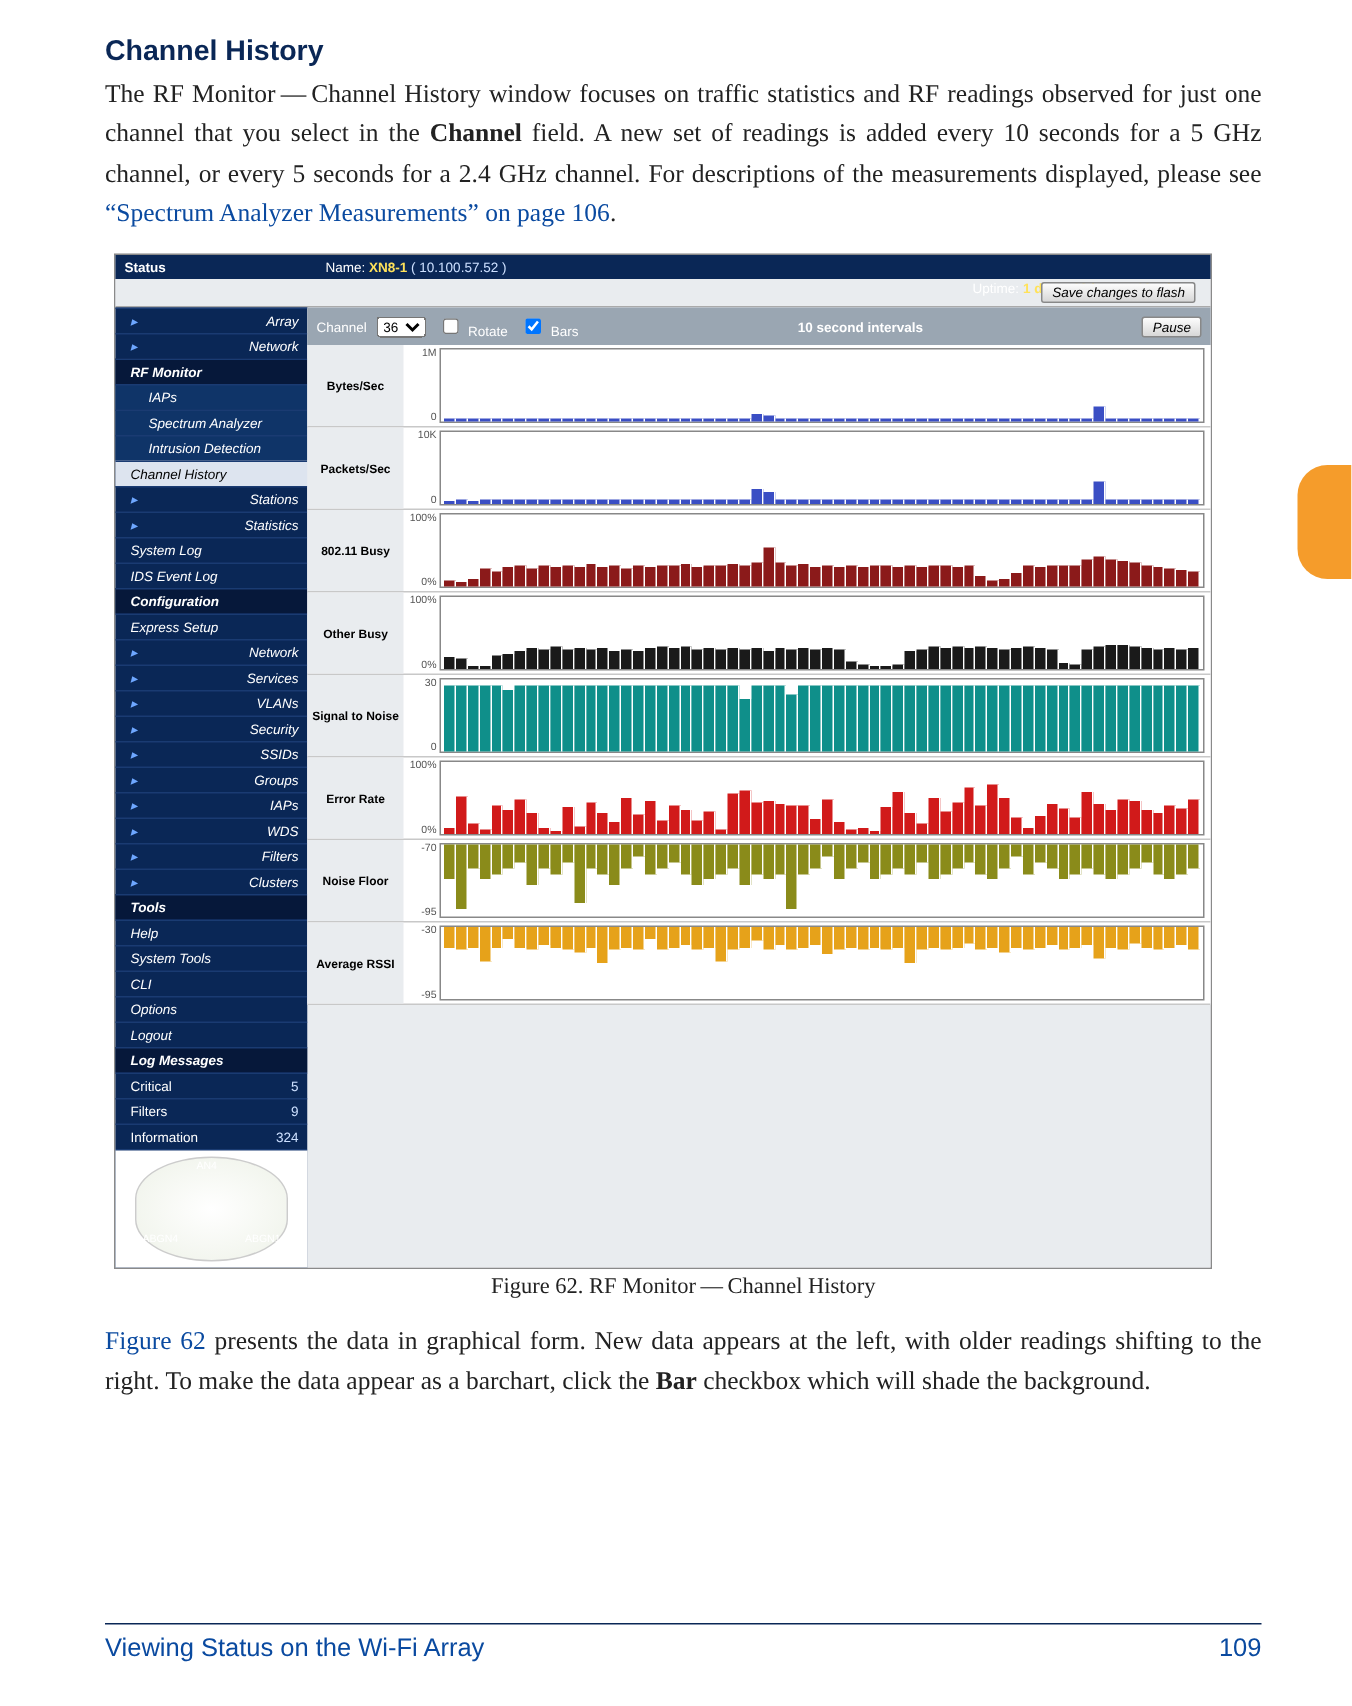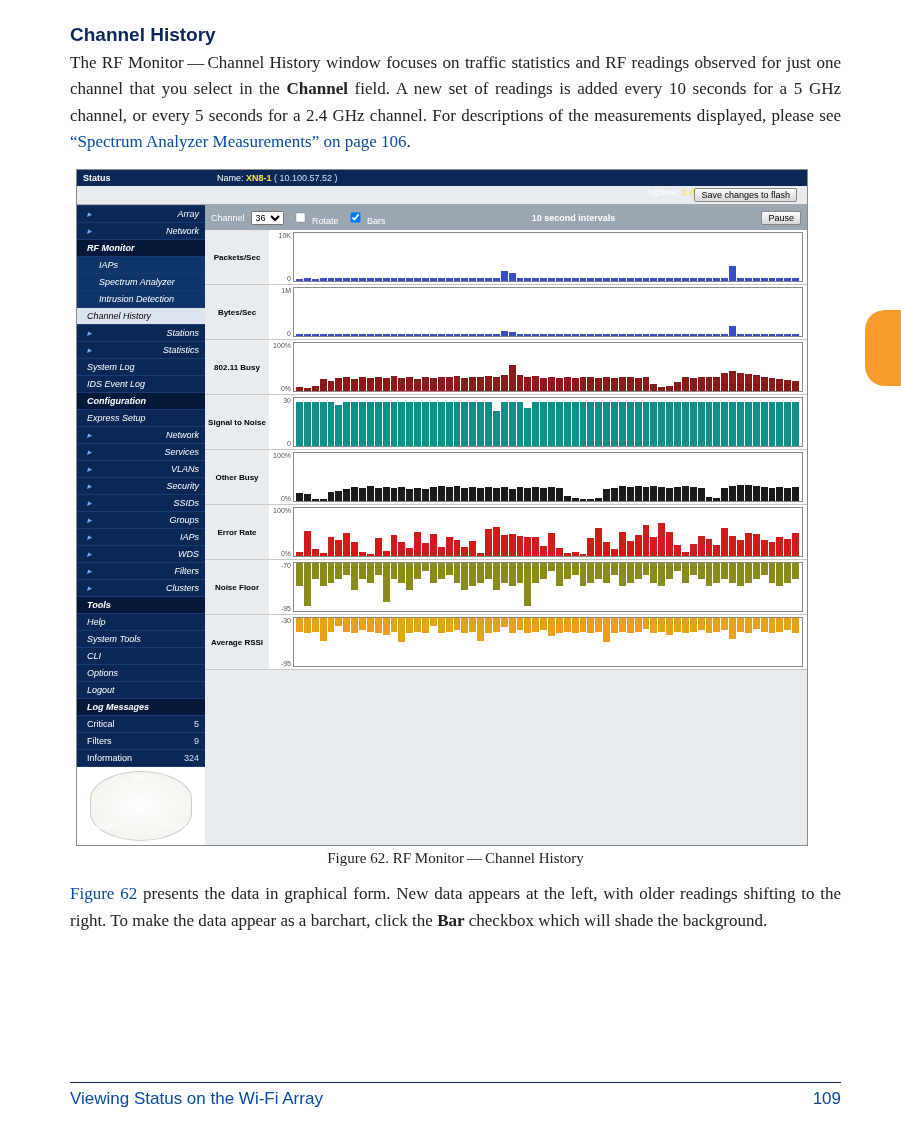--- a/index.html
+++ b/index.html
@@ -126,20 +126,21 @@
     padding-right:10px;
     background:#e9ecef;
     border-bottom:1px solid #aaa;
   }
   .shot .savebtn, .shot .pausebtn {
     font-size:9px;
     padding:1px 6px;
     border:1px solid #888;
     background:linear-gradient(#fdfdfd,#d7d7d7);
     border-radius:2px;
+    font-style:italic;
   }
   .shot .layout { display:flex; }
   .shot .side {
     width: 128px;
     background: #0a2756;
     color:#fff;
   }
   .shot .side .menu { font-size:9px;font-style:italic; }
   .shot .side .item {
     padding: 3px 6px 3px 10px;
@@ -277,20 +278,93 @@
           <div class="toolbar">
             <span>Channel</span>
             <select><option>36</option></select>
             <label><input type="checkbox" style=""> <span>Rotate</span></label>
             <label><input type="checkbox" checked="" style=""> <span>Bars</span></label>
             <span class="midlbl">10 second intervals</span>
             <button class="pausebtn">Pause</button>
           </div>
           <div class="charts" id="charts">
               <div class="row">
+                <div class="lab">Bytes/Sec</div>
+                <div class="axis">
+                  <span>1M</span>
+                  <span>0</span>
+                </div>
+                <div class="plot">
+                  <div class="bar" style="height: 4%; background: rgb(58, 78, 196); border-right: 1px solid rgb(255, 255, 255);"></div>
+                  <div class="bar" style="height: 4%; background: rgb(58, 78, 196); border-right: 1px solid rgb(255, 255, 255);"></div>
+                  <div class="bar" style="height: 4%; background: rgb(58, 78, 196); border-right: 1px solid rgb(255, 255, 255);"></div>
+                  <div class="bar" style="height: 4%; background: rgb(58, 78, 196); border-right: 1px solid rgb(255, 255, 255);"></div>
+                  <div class="bar" style="height: 4%; background: rgb(58, 78, 196); border-right: 1px solid rgb(255, 255, 255);"></div>
+                  <div class="bar" style="height: 4%; background: rgb(58, 78, 196); border-right: 1px solid rgb(255, 255, 255);"></div>
+                  <div class="bar" style="height: 4%; background: rgb(58, 78, 196); border-right: 1px solid rgb(255, 255, 255);"></div>
+                  <div class="bar" style="height: 4%; background: rgb(58, 78, 196); border-right: 1px solid rgb(255, 255, 255);"></div>
+                  <div class="bar" style="height: 4%; background: rgb(58, 78, 196); border-right: 1px solid rgb(255, 255, 255);"></div>
+                  <div class="bar" style="height: 4%; background: rgb(58, 78, 196); border-right: 1px solid rgb(255, 255, 255);"></div>
+                  <div class="bar" style="height: 4%; background: rgb(58, 78, 196); border-right: 1px solid rgb(255, 255, 255);"></div>
+                  <div class="bar" style="height: 4%; background: rgb(58, 78, 196); border-right: 1px solid rgb(255, 255, 255);"></div>
+                  <div class="bar" style="height: 4%; background: rgb(58, 78, 196); border-right: 1px solid rgb(255, 255, 255);"></div>
+                  <div class="bar" style="height: 4%; background: rgb(58, 78, 196); border-right: 1px solid rgb(255, 255, 255);"></div>
+                  <div class="bar" style="height: 4%; background: rgb(58, 78, 196); border-right: 1px solid rgb(255, 255, 255);"></div>
+                  <div class="bar" style="height: 4%; background: rgb(58, 78, 196); border-right: 1px solid rgb(255, 255, 255);"></div>
+                  <div class="bar" style="height: 4%; background: rgb(58, 78, 196); border-right: 1px solid rgb(255, 255, 255);"></div>
+                  <div class="bar" style="height: 4%; background: rgb(58, 78, 196); border-right: 1px solid rgb(255, 255, 255);"></div>
+                  <div class="bar" style="height: 4%; background: rgb(58, 78, 196); border-right: 1px solid rgb(255, 255, 255);"></div>
+                  <div class="bar" style="height: 4%; background: rgb(58, 78, 196); border-right: 1px solid rgb(255, 255, 255);"></div>
+                  <div class="bar" style="height: 4%; background: rgb(58, 78, 196); border-right: 1px solid rgb(255, 255, 255);"></div>
+                  <div class="bar" style="height: 4%; background: rgb(58, 78, 196); border-right: 1px solid rgb(255, 255, 255);"></div>
+                  <div class="bar" style="height: 4%; background: rgb(58, 78, 196); border-right: 1px solid rgb(255, 255, 255);"></div>
+                  <div class="bar" style="height: 4%; background: rgb(58, 78, 196); border-right: 1px solid rgb(255, 255, 255);"></div>
+                  <div class="bar" style="height: 4%; background: rgb(58, 78, 196); border-right: 1px solid rgb(255, 255, 255);"></div>
+                  <div class="bar" style="height: 4%; background: rgb(58, 78, 196); border-right: 1px solid rgb(255, 255, 255);"></div>
+                  <div class="bar" style="height: 12%; background: rgb(58, 78, 196); border-right: 1px solid rgb(255, 255, 255);"></div>
+                  <div class="bar" style="height: 10%; background: rgb(58, 78, 196); border-right: 1px solid rgb(255, 255, 255);"></div>
+                  <div class="bar" style="height: 4%; background: rgb(58, 78, 196); border-right: 1px solid rgb(255, 255, 255);"></div>
+                  <div class="bar" style="height: 4%; background: rgb(58, 78, 196); border-right: 1px solid rgb(255, 255, 255);"></div>
+                  <div class="bar" style="height: 4%; background: rgb(58, 78, 196); border-right: 1px solid rgb(255, 255, 255);"></div>
+                  <div class="bar" style="height: 4%; background: rgb(58, 78, 196); border-right: 1px solid rgb(255, 255, 255);"></div>
+                  <div class="bar" style="height: 4%; background: rgb(58, 78, 196); border-right: 1px solid rgb(255, 255, 255);"></div>
+                  <div class="bar" style="height: 4%; background: rgb(58, 78, 196); border-right: 1px solid rgb(255, 255, 255);"></div>
+                  <div class="bar" style="height: 4%; background: rgb(58, 78, 196); border-right: 1px solid rgb(255, 255, 255);"></div>
+                  <div class="bar" style="height: 4%; background: rgb(58, 78, 196); border-right: 1px solid rgb(255, 255, 255);"></div>
+                  <div class="bar" style="height: 4%; background: rgb(58, 78, 196); border-right: 1px solid rgb(255, 255, 255);"></div>
+                  <div class="bar" style="height: 4%; background: rgb(58, 78, 196); border-right: 1px solid rgb(255, 255, 255);"></div>
+                  <div class="bar" style="height: 4%; background: rgb(58, 78, 196); border-right: 1px solid rgb(255, 255, 255);"></div>
+                  <div class="bar" style="height: 4%; background: rgb(58, 78, 196); border-right: 1px solid rgb(255, 255, 255);"></div>
+                  <div class="bar" style="height: 4%; background: rgb(58, 78, 196); border-right: 1px solid rgb(255, 255, 255);"></div>
+                  <div class="bar" style="height: 4%; background: rgb(58, 78, 196); border-right: 1px solid rgb(255, 255, 255);"></div>
+                  <div class="bar" style="height: 4%; background: rgb(58, 78, 196); border-right: 1px solid rgb(255, 255, 255);"></div>
+                  <div class="bar" style="height: 4%; background: rgb(58, 78, 196); border-right: 1px solid rgb(255, 255, 255);"></div>
+                  <div class="bar" style="height: 4%; background: rgb(58, 78, 196); border-right: 1px solid rgb(255, 255, 255);"></div>
+                  <div class="bar" style="height: 4%; background: rgb(58, 78, 196); border-right: 1px solid rgb(255, 255, 255);"></div>
+                  <div class="bar" style="height: 4%; background: rgb(58, 78, 196); border-right: 1px solid rgb(255, 255, 255);"></div>
+                  <div class="bar" style="height: 4%; background: rgb(58, 78, 196); border-right: 1px solid rgb(255, 255, 255);"></div>
+                  <div class="bar" style="height: 4%; background: rgb(58, 78, 196); border-right: 1px solid rgb(255, 255, 255);"></div>
+                  <div class="bar" style="height: 5%; background: rgb(58, 78, 196); border-right: 1px solid rgb(255, 255, 255);"></div>
+                  <div class="bar" style="height: 4%; background: rgb(58, 78, 196); border-right: 1px solid rgb(255, 255, 255);"></div>
+                  <div class="bar" style="height: 4%; background: rgb(58, 78, 196); border-right: 1px solid rgb(255, 255, 255);"></div>
+                  <div class="bar" style="height: 4%; background: rgb(58, 78, 196); border-right: 1px solid rgb(255, 255, 255);"></div>
+                  <div class="bar" style="height: 4%; background: rgb(58, 78, 196); border-right: 1px solid rgb(255, 255, 255);"></div>
+                  <div class="bar" style="height: 4%; background: rgb(58, 78, 196); border-right: 1px solid rgb(255, 255, 255);"></div>
+                  <div class="bar" style="height: 21%; background: rgb(58, 78, 196); border-right: 1px solid rgb(255, 255, 255);"></div>
+                  <div class="bar" style="height: 4%; background: rgb(58, 78, 196); border-right: 1px solid rgb(255, 255, 255);"></div>
+                  <div class="bar" style="height: 4%; background: rgb(58, 78, 196); border-right: 1px solid rgb(255, 255, 255);"></div>
+                  <div class="bar" style="height: 4%; background: rgb(58, 78, 196); border-right: 1px solid rgb(255, 255, 255);"></div>
+                  <div class="bar" style="height: 4%; background: rgb(58, 78, 196); border-right: 1px solid rgb(255, 255, 255);"></div>
+                  <div class="bar" style="height: 4%; background: rgb(58, 78, 196); border-right: 1px solid rgb(255, 255, 255);"></div>
+                  <div class="bar" style="height: 4%; background: rgb(58, 78, 196); border-right: 1px solid rgb(255, 255, 255);"></div>
+                  <div class="bar" style="height: 4%; background: rgb(58, 78, 196); border-right: 1px solid rgb(255, 255, 255);"></div>
+                  <div class="bar" style="height: 4%; background: rgb(58, 78, 196); border-right: 1px solid rgb(255, 255, 255);"></div>
+                </div>
+              </div>
+              <div class="row">
                 <div class="lab">Packets/Sec</div>
                 <div class="axis">
                   <span>10K</span>
                   <span>0</span>
                 </div>
                 <div class="plot">
                   <div class="bar" style="height: 6%; background: rgb(58, 78, 196); border-right: 1px solid rgb(255, 255, 255);"></div>
                   <div class="bar" style="height: 7%; background: rgb(58, 78, 196); border-right: 1px solid rgb(255, 255, 255);"></div>
                   <div class="bar" style="height: 6%; background: rgb(58, 78, 196); border-right: 1px solid rgb(255, 255, 255);"></div>
                   <div class="bar" style="height: 6.5%; background: rgb(58, 78, 196); border-right: 1px solid rgb(255, 255, 255);"></div>
@@ -347,93 +421,20 @@
                   <div class="bar" style="height: 7%; background: rgb(58, 78, 196); border-right: 1px solid rgb(255, 255, 255);"></div>
                   <div class="bar" style="height: 32%; background: rgb(58, 78, 196); border-right: 1px solid rgb(255, 255, 255);"></div>
                   <div class="bar" style="height: 7%; background: rgb(58, 78, 196); border-right: 1px solid rgb(255, 255, 255);"></div>
                   <div class="bar" style="height: 7%; background: rgb(58, 78, 196); border-right: 1px solid rgb(255, 255, 255);"></div>
                   <div class="bar" style="height: 6.5%; background: rgb(58, 78, 196); border-right: 1px solid rgb(255, 255, 255);"></div>
                   <div class="bar" style="height: 7%; background: rgb(58, 78, 196); border-right: 1px solid rgb(255, 255, 255);"></div>
                   <div class="bar" style="height: 7%; background: rgb(58, 78, 196); border-right: 1px solid rgb(255, 255, 255);"></div>
                   <div class="bar" style="height: 6.5%; background: rgb(58, 78, 196); border-right: 1px solid rgb(255, 255, 255);"></div>
                   <div class="bar" style="height: 7%; background: rgb(58, 78, 196); border-right: 1px solid rgb(255, 255, 255);"></div>
                   <div class="bar" style="height: 7%; background: rgb(58, 78, 196); border-right: 1px solid rgb(255, 255, 255);"></div>
-                </div>
-              </div>
-              <div class="row">
-                <div class="lab">Bytes/Sec</div>
-                <div class="axis">
-                  <span>1M</span>
-                  <span>0</span>
-                </div>
-                <div class="plot">
-                  <div class="bar" style="height: 4%; background: rgb(58, 78, 196); border-right: 1px solid rgb(255, 255, 255);"></div>
-                  <div class="bar" style="height: 4%; background: rgb(58, 78, 196); border-right: 1px solid rgb(255, 255, 255);"></div>
-                  <div class="bar" style="height: 4%; background: rgb(58, 78, 196); border-right: 1px solid rgb(255, 255, 255);"></div>
-                  <div class="bar" style="height: 4%; background: rgb(58, 78, 196); border-right: 1px solid rgb(255, 255, 255);"></div>
-                  <div class="bar" style="height: 4%; background: rgb(58, 78, 196); border-right: 1px solid rgb(255, 255, 255);"></div>
-                  <div class="bar" style="height: 4%; background: rgb(58, 78, 196); border-right: 1px solid rgb(255, 255, 255);"></div>
-                  <div class="bar" style="height: 4%; background: rgb(58, 78, 196); border-right: 1px solid rgb(255, 255, 255);"></div>
-                  <div class="bar" style="height: 4%; background: rgb(58, 78, 196); border-right: 1px solid rgb(255, 255, 255);"></div>
-                  <div class="bar" style="height: 4%; background: rgb(58, 78, 196); border-right: 1px solid rgb(255, 255, 255);"></div>
-                  <div class="bar" style="height: 4%; background: rgb(58, 78, 196); border-right: 1px solid rgb(255, 255, 255);"></div>
-                  <div class="bar" style="height: 4%; background: rgb(58, 78, 196); border-right: 1px solid rgb(255, 255, 255);"></div>
-                  <div class="bar" style="height: 4%; background: rgb(58, 78, 196); border-right: 1px solid rgb(255, 255, 255);"></div>
-                  <div class="bar" style="height: 4%; background: rgb(58, 78, 196); border-right: 1px solid rgb(255, 255, 255);"></div>
-                  <div class="bar" style="height: 4%; background: rgb(58, 78, 196); border-right: 1px solid rgb(255, 255, 255);"></div>
-                  <div class="bar" style="height: 4%; background: rgb(58, 78, 196); border-right: 1px solid rgb(255, 255, 255);"></div>
-                  <div class="bar" style="height: 4%; background: rgb(58, 78, 196); border-right: 1px solid rgb(255, 255, 255);"></div>
-                  <div class="bar" style="height: 4%; background: rgb(58, 78, 196); border-right: 1px solid rgb(255, 255, 255);"></div>
-                  <div class="bar" style="height: 4%; background: rgb(58, 78, 196); border-right: 1px solid rgb(255, 255, 255);"></div>
-                  <div class="bar" style="height: 4%; background: rgb(58, 78, 196); border-right: 1px solid rgb(255, 255, 255);"></div>
-                  <div class="bar" style="height: 4%; background: rgb(58, 78, 196); border-right: 1px solid rgb(255, 255, 255);"></div>
-                  <div class="bar" style="height: 4%; background: rgb(58, 78, 196); border-right: 1px solid rgb(255, 255, 255);"></div>
-                  <div class="bar" style="height: 4%; background: rgb(58, 78, 196); border-right: 1px solid rgb(255, 255, 255);"></div>
-                  <div class="bar" style="height: 4%; background: rgb(58, 78, 196); border-right: 1px solid rgb(255, 255, 255);"></div>
-                  <div class="bar" style="height: 4%; background: rgb(58, 78, 196); border-right: 1px solid rgb(255, 255, 255);"></div>
-                  <div class="bar" style="height: 4%; background: rgb(58, 78, 196); border-right: 1px solid rgb(255, 255, 255);"></div>
-                  <div class="bar" style="height: 4%; background: rgb(58, 78, 196); border-right: 1px solid rgb(255, 255, 255);"></div>
-                  <div class="bar" style="height: 12%; background: rgb(58, 78, 196); border-right: 1px solid rgb(255, 255, 255);"></div>
-                  <div class="bar" style="height: 10%; background: rgb(58, 78, 196); border-right: 1px solid rgb(255, 255, 255);"></div>
-                  <div class="bar" style="height: 4%; background: rgb(58, 78, 196); border-right: 1px solid rgb(255, 255, 255);"></div>
-                  <div class="bar" style="height: 4%; background: rgb(58, 78, 196); border-right: 1px solid rgb(255, 255, 255);"></div>
-                  <div class="bar" style="height: 4%; background: rgb(58, 78, 196); border-right: 1px solid rgb(255, 255, 255);"></div>
-                  <div class="bar" style="height: 4%; background: rgb(58, 78, 196); border-right: 1px solid rgb(255, 255, 255);"></div>
-                  <div class="bar" style="height: 4%; background: rgb(58, 78, 196); border-right: 1px solid rgb(255, 255, 255);"></div>
-                  <div class="bar" style="height: 4%; background: rgb(58, 78, 196); border-right: 1px solid rgb(255, 255, 255);"></div>
-                  <div class="bar" style="height: 4%; background: rgb(58, 78, 196); border-right: 1px solid rgb(255, 255, 255);"></div>
-                  <div class="bar" style="height: 4%; background: rgb(58, 78, 196); border-right: 1px solid rgb(255, 255, 255);"></div>
-                  <div class="bar" style="height: 4%; background: rgb(58, 78, 196); border-right: 1px solid rgb(255, 255, 255);"></div>
-                  <div class="bar" style="height: 4%; background: rgb(58, 78, 196); border-right: 1px solid rgb(255, 255, 255);"></div>
-                  <div class="bar" style="height: 4%; background: rgb(58, 78, 196); border-right: 1px solid rgb(255, 255, 255);"></div>
-                  <div class="bar" style="height: 4%; background: rgb(58, 78, 196); border-right: 1px solid rgb(255, 255, 255);"></div>
-                  <div class="bar" style="height: 4%; background: rgb(58, 78, 196); border-right: 1px solid rgb(255, 255, 255);"></div>
-                  <div class="bar" style="height: 4%; background: rgb(58, 78, 196); border-right: 1px solid rgb(255, 255, 255);"></div>
-                  <div class="bar" style="height: 4%; background: rgb(58, 78, 196); border-right: 1px solid rgb(255, 255, 255);"></div>
-                  <div class="bar" style="height: 4%; background: rgb(58, 78, 196); border-right: 1px solid rgb(255, 255, 255);"></div>
-                  <div class="bar" style="height: 4%; background: rgb(58, 78, 196); border-right: 1px solid rgb(255, 255, 255);"></div>
-                  <div class="bar" style="height: 4%; background: rgb(58, 78, 196); border-right: 1px solid rgb(255, 255, 255);"></div>
-                  <div class="bar" style="height: 4%; background: rgb(58, 78, 196); border-right: 1px solid rgb(255, 255, 255);"></div>
-                  <div class="bar" style="height: 4%; background: rgb(58, 78, 196); border-right: 1px solid rgb(255, 255, 255);"></div>
-                  <div class="bar" style="height: 4%; background: rgb(58, 78, 196); border-right: 1px solid rgb(255, 255, 255);"></div>
-                  <div class="bar" style="height: 5%; background: rgb(58, 78, 196); border-right: 1px solid rgb(255, 255, 255);"></div>
-                  <div class="bar" style="height: 4%; background: rgb(58, 78, 196); border-right: 1px solid rgb(255, 255, 255);"></div>
-                  <div class="bar" style="height: 4%; background: rgb(58, 78, 196); border-right: 1px solid rgb(255, 255, 255);"></div>
-                  <div class="bar" style="height: 4%; background: rgb(58, 78, 196); border-right: 1px solid rgb(255, 255, 255);"></div>
-                  <div class="bar" style="height: 4%; background: rgb(58, 78, 196); border-right: 1px solid rgb(255, 255, 255);"></div>
-                  <div class="bar" style="height: 4%; background: rgb(58, 78, 196); border-right: 1px solid rgb(255, 255, 255);"></div>
-                  <div class="bar" style="height: 21%; background: rgb(58, 78, 196); border-right: 1px solid rgb(255, 255, 255);"></div>
-                  <div class="bar" style="height: 4%; background: rgb(58, 78, 196); border-right: 1px solid rgb(255, 255, 255);"></div>
-                  <div class="bar" style="height: 4%; background: rgb(58, 78, 196); border-right: 1px solid rgb(255, 255, 255);"></div>
-                  <div class="bar" style="height: 4%; background: rgb(58, 78, 196); border-right: 1px solid rgb(255, 255, 255);"></div>
-                  <div class="bar" style="height: 4%; background: rgb(58, 78, 196); border-right: 1px solid rgb(255, 255, 255);"></div>
-                  <div class="bar" style="height: 4%; background: rgb(58, 78, 196); border-right: 1px solid rgb(255, 255, 255);"></div>
-                  <div class="bar" style="height: 4%; background: rgb(58, 78, 196); border-right: 1px solid rgb(255, 255, 255);"></div>
-                  <div class="bar" style="height: 4%; background: rgb(58, 78, 196); border-right: 1px solid rgb(255, 255, 255);"></div>
-                  <div class="bar" style="height: 4%; background: rgb(58, 78, 196); border-right: 1px solid rgb(255, 255, 255);"></div>
                 </div>
               </div>
               <div class="row">
                 <div class="lab">802.11 Busy</div>
                 <div class="axis">
                   <span>100%</span>
                   <span>0%</span>
                 </div>
                 <div class="plot">
                   <div class="bar" style="height: 10%; background: rgb(139, 26, 26); border-right: 1px solid rgb(255, 255, 255);"></div>
@@ -493,93 +494,20 @@
                   <div class="bar" style="height: 38%; background: rgb(139, 26, 26); border-right: 1px solid rgb(255, 255, 255);"></div>
                   <div class="bar" style="height: 42%; background: rgb(139, 26, 26); border-right: 1px solid rgb(255, 255, 255);"></div>
                   <div class="bar" style="height: 38%; background: rgb(139, 26, 26); border-right: 1px solid rgb(255, 255, 255);"></div>
                   <div class="bar" style="height: 36%; background: rgb(139, 26, 26); border-right: 1px solid rgb(255, 255, 255);"></div>
                   <div class="bar" style="height: 34%; background: rgb(139, 26, 26); border-right: 1px solid rgb(255, 255, 255);"></div>
                   <div class="bar" style="height: 30%; background: rgb(139, 26, 26); border-right: 1px solid rgb(255, 255, 255);"></div>
                   <div class="bar" style="height: 28%; background: rgb(139, 26, 26); border-right: 1px solid rgb(255, 255, 255);"></div>
                   <div class="bar" style="height: 26%; background: rgb(139, 26, 26); border-right: 1px solid rgb(255, 255, 255);"></div>
                   <div class="bar" style="height: 24%; background: rgb(139, 26, 26); border-right: 1px solid rgb(255, 255, 255);"></div>
                   <div class="bar" style="height: 22%; background: rgb(139, 26, 26); border-right: 1px solid rgb(255, 255, 255);"></div>
-                </div>
-              </div>
-              <div class="row">
-                <div class="lab">Signal to Noise</div>
-                <div class="axis">
-                  <span>30</span>
-                  <span>0</span>
-                </div>
-                <div class="plot">
-                  <div class="bar" style="height: 93.3333%; background: rgb(15, 143, 138); border-right: 1px solid rgb(255, 255, 255);"></div>
-                  <div class="bar" style="height: 93.3333%; background: rgb(15, 143, 138); border-right: 1px solid rgb(255, 255, 255);"></div>
-                  <div class="bar" style="height: 93.3333%; background: rgb(15, 143, 138); border-right: 1px solid rgb(255, 255, 255);"></div>
-                  <div class="bar" style="height: 93.3333%; background: rgb(15, 143, 138); border-right: 1px solid rgb(255, 255, 255);"></div>
-                  <div class="bar" style="height: 93.3333%; background: rgb(15, 143, 138); border-right: 1px solid rgb(255, 255, 255);"></div>
-                  <div class="bar" style="height: 86.6667%; background: rgb(15, 143, 138); border-right: 1px solid rgb(255, 255, 255);"></div>
-                  <div class="bar" style="height: 93.3333%; background: rgb(15, 143, 138); border-right: 1px solid rgb(255, 255, 255);"></div>
-                  <div class="bar" style="height: 93.3333%; background: rgb(15, 143, 138); border-right: 1px solid rgb(255, 255, 255);"></div>
-                  <div class="bar" style="height: 93.3333%; background: rgb(15, 143, 138); border-right: 1px solid rgb(255, 255, 255);"></div>
-                  <div class="bar" style="height: 93.3333%; background: rgb(15, 143, 138); border-right: 1px solid rgb(255, 255, 255);"></div>
-                  <div class="bar" style="height: 93.3333%; background: rgb(15, 143, 138); border-right: 1px solid rgb(255, 255, 255);"></div>
-                  <div class="bar" style="height: 93.3333%; background: rgb(15, 143, 138); border-right: 1px solid rgb(255, 255, 255);"></div>
-                  <div class="bar" style="height: 93.3333%; background: rgb(15, 143, 138); border-right: 1px solid rgb(255, 255, 255);"></div>
-                  <div class="bar" style="height: 93.3333%; background: rgb(15, 143, 138); border-right: 1px solid rgb(255, 255, 255);"></div>
-                  <div class="bar" style="height: 93.3333%; background: rgb(15, 143, 138); border-right: 1px solid rgb(255, 255, 255);"></div>
-                  <div class="bar" style="height: 93.3333%; background: rgb(15, 143, 138); border-right: 1px solid rgb(255, 255, 255);"></div>
-                  <div class="bar" style="height: 93.3333%; background: rgb(15, 143, 138); border-right: 1px solid rgb(255, 255, 255);"></div>
-                  <div class="bar" style="height: 93.3333%; background: rgb(15, 143, 138); border-right: 1px solid rgb(255, 255, 255);"></div>
-                  <div class="bar" style="height: 93.3333%; background: rgb(15, 143, 138); border-right: 1px solid rgb(255, 255, 255);"></div>
-                  <div class="bar" style="height: 93.3333%; background: rgb(15, 143, 138); border-right: 1px solid rgb(255, 255, 255);"></div>
-                  <div class="bar" style="height: 93.3333%; background: rgb(15, 143, 138); border-right: 1px solid rgb(255, 255, 255);"></div>
-                  <div class="bar" style="height: 93.3333%; background: rgb(15, 143, 138); border-right: 1px solid rgb(255, 255, 255);"></div>
-                  <div class="bar" style="height: 93.3333%; background: rgb(15, 143, 138); border-right: 1px solid rgb(255, 255, 255);"></div>
-                  <div class="bar" style="height: 93.3333%; background: rgb(15, 143, 138); border-right: 1px solid rgb(255, 255, 255);"></div>
-                  <div class="bar" style="height: 93.3333%; background: rgb(15, 143, 138); border-right: 1px solid rgb(255, 255, 255);"></div>
-                  <div class="bar" style="height: 73.3333%; background: rgb(15, 143, 138); border-right: 1px solid rgb(255, 255, 255);"></div>
-                  <div class="bar" style="height: 93.3333%; background: rgb(15, 143, 138); border-right: 1px solid rgb(255, 255, 255);"></div>
-                  <div class="bar" style="height: 93.3333%; background: rgb(15, 143, 138); border-right: 1px solid rgb(255, 255, 255);"></div>
-                  <div class="bar" style="height: 93.3333%; background: rgb(15, 143, 138); border-right: 1px solid rgb(255, 255, 255);"></div>
-                  <div class="bar" style="height: 80%; background: rgb(15, 143, 138); border-right: 1px solid rgb(255, 255, 255);"></div>
-                  <div class="bar" style="height: 93.3333%; background: rgb(15, 143, 138); border-right: 1px solid rgb(255, 255, 255);"></div>
-                  <div class="bar" style="height: 93.3333%; background: rgb(15, 143, 138); border-right: 1px solid rgb(255, 255, 255);"></div>
-                  <div class="bar" style="height: 93.3333%; background: rgb(15, 143, 138); border-right: 1px solid rgb(255, 255, 255);"></div>
-                  <div class="bar" style="height: 93.3333%; background: rgb(15, 143, 138); border-right: 1px solid rgb(255, 255, 255);"></div>
-                  <div class="bar" style="height: 93.3333%; background: rgb(15, 143, 138); border-right: 1px solid rgb(255, 255, 255);"></div>
-                  <div class="bar" style="height: 93.3333%; background: rgb(15, 143, 138); border-right: 1px solid rgb(255, 255, 255);"></div>
-                  <div class="bar" style="height: 93.3333%; background: rgb(15, 143, 138); border-right: 1px solid rgb(255, 255, 255);"></div>
-                  <div class="bar" style="height: 93.3333%; background: rgb(15, 143, 138); border-right: 1px solid rgb(255, 255, 255);"></div>
-                  <div class="bar" style="height: 93.3333%; background: rgb(15, 143, 138); border-right: 1px solid rgb(255, 255, 255);"></div>
-                  <div class="bar" style="height: 93.3333%; background: rgb(15, 143, 138); border-right: 1px solid rgb(255, 255, 255);"></div>
-                  <div class="bar" style="height: 93.3333%; background: rgb(15, 143, 138); border-right: 1px solid rgb(255, 255, 255);"></div>
-                  <div class="bar" style="height: 93.3333%; background: rgb(15, 143, 138); border-right: 1px solid rgb(255, 255, 255);"></div>
-                  <div class="bar" style="height: 93.3333%; background: rgb(15, 143, 138); border-right: 1px solid rgb(255, 255, 255);"></div>
-                  <div class="bar" style="height: 93.3333%; background: rgb(15, 143, 138); border-right: 1px solid rgb(255, 255, 255);"></div>
-                  <div class="bar" style="height: 93.3333%; background: rgb(15, 143, 138); border-right: 1px solid rgb(255, 255, 255);"></div>
-                  <div class="bar" style="height: 93.3333%; background: rgb(15, 143, 138); border-right: 1px solid rgb(255, 255, 255);"></div>
-                  <div class="bar" style="height: 93.3333%; background: rgb(15, 143, 138); border-right: 1px solid rgb(255, 255, 255);"></div>
-                  <div class="bar" style="height: 93.3333%; background: rgb(15, 143, 138); border-right: 1px solid rgb(255, 255, 255);"></div>
-                  <div class="bar" style="height: 93.3333%; background: rgb(15, 143, 138); border-right: 1px solid rgb(255, 255, 255);"></div>
-                  <div class="bar" style="height: 93.3333%; background: rgb(15, 143, 138); border-right: 1px solid rgb(255, 255, 255);"></div>
-                  <div class="bar" style="height: 93.3333%; background: rgb(15, 143, 138); border-right: 1px solid rgb(255, 255, 255);"></div>
-                  <div class="bar" style="height: 93.3333%; background: rgb(15, 143, 138); border-right: 1px solid rgb(255, 255, 255);"></div>
-                  <div class="bar" style="height: 93.3333%; background: rgb(15, 143, 138); border-right: 1px solid rgb(255, 255, 255);"></div>
-                  <div class="bar" style="height: 93.3333%; background: rgb(15, 143, 138); border-right: 1px solid rgb(255, 255, 255);"></div>
-                  <div class="bar" style="height: 93.3333%; background: rgb(15, 143, 138); border-right: 1px solid rgb(255, 255, 255);"></div>
-                  <div class="bar" style="height: 93.3333%; background: rgb(15, 143, 138); border-right: 1px solid rgb(255, 255, 255);"></div>
-                  <div class="bar" style="height: 93.3333%; background: rgb(15, 143, 138); border-right: 1px solid rgb(255, 255, 255);"></div>
-                  <div class="bar" style="height: 93.3333%; background: rgb(15, 143, 138); border-right: 1px solid rgb(255, 255, 255);"></div>
-                  <div class="bar" style="height: 93.3333%; background: rgb(15, 143, 138); border-right: 1px solid rgb(255, 255, 255);"></div>
-                  <div class="bar" style="height: 93.3333%; background: rgb(15, 143, 138); border-right: 1px solid rgb(255, 255, 255);"></div>
-                  <div class="bar" style="height: 93.3333%; background: rgb(15, 143, 138); border-right: 1px solid rgb(255, 255, 255);"></div>
-                  <div class="bar" style="height: 93.3333%; background: rgb(15, 143, 138); border-right: 1px solid rgb(255, 255, 255);"></div>
-                  <div class="bar" style="height: 93.3333%; background: rgb(15, 143, 138); border-right: 1px solid rgb(255, 255, 255);"></div>
-                  <div class="bar" style="height: 93.3333%; background: rgb(15, 143, 138); border-right: 1px solid rgb(255, 255, 255);"></div>
                 </div>
               </div>
               <div class="row">
                 <div class="lab">Other Busy</div>
                 <div class="axis">
                   <span>100%</span>
                   <span>0%</span>
                 </div>
                 <div class="plot">
                   <div class="bar" style="height: 18%; background: rgb(26, 26, 26); border-right: 1px solid rgb(255, 255, 255);"></div>
@@ -639,20 +567,93 @@
                   <div class="bar" style="height: 28%; background: rgb(26, 26, 26); border-right: 1px solid rgb(255, 255, 255);"></div>
                   <div class="bar" style="height: 32%; background: rgb(26, 26, 26); border-right: 1px solid rgb(255, 255, 255);"></div>
                   <div class="bar" style="height: 34%; background: rgb(26, 26, 26); border-right: 1px solid rgb(255, 255, 255);"></div>
                   <div class="bar" style="height: 34%; background: rgb(26, 26, 26); border-right: 1px solid rgb(255, 255, 255);"></div>
                   <div class="bar" style="height: 32%; background: rgb(26, 26, 26); border-right: 1px solid rgb(255, 255, 255);"></div>
                   <div class="bar" style="height: 30%; background: rgb(26, 26, 26); border-right: 1px solid rgb(255, 255, 255);"></div>
                   <div class="bar" style="height: 28%; background: rgb(26, 26, 26); border-right: 1px solid rgb(255, 255, 255);"></div>
                   <div class="bar" style="height: 30%; background: rgb(26, 26, 26); border-right: 1px solid rgb(255, 255, 255);"></div>
                   <div class="bar" style="height: 28%; background: rgb(26, 26, 26); border-right: 1px solid rgb(255, 255, 255);"></div>
                   <div class="bar" style="height: 30%; background: rgb(26, 26, 26); border-right: 1px solid rgb(255, 255, 255);"></div>
+                </div>
+              </div>
+              <div class="row">
+                <div class="lab">Signal to Noise</div>
+                <div class="axis">
+                  <span>30</span>
+                  <span>0</span>
+                </div>
+                <div class="plot">
+                  <div class="bar" style="height: 93.3333%; background: rgb(15, 143, 138); border-right: 1px solid rgb(255, 255, 255);"></div>
+                  <div class="bar" style="height: 93.3333%; background: rgb(15, 143, 138); border-right: 1px solid rgb(255, 255, 255);"></div>
+                  <div class="bar" style="height: 93.3333%; background: rgb(15, 143, 138); border-right: 1px solid rgb(255, 255, 255);"></div>
+                  <div class="bar" style="height: 93.3333%; background: rgb(15, 143, 138); border-right: 1px solid rgb(255, 255, 255);"></div>
+                  <div class="bar" style="height: 93.3333%; background: rgb(15, 143, 138); border-right: 1px solid rgb(255, 255, 255);"></div>
+                  <div class="bar" style="height: 86.6667%; background: rgb(15, 143, 138); border-right: 1px solid rgb(255, 255, 255);"></div>
+                  <div class="bar" style="height: 93.3333%; background: rgb(15, 143, 138); border-right: 1px solid rgb(255, 255, 255);"></div>
+                  <div class="bar" style="height: 93.3333%; background: rgb(15, 143, 138); border-right: 1px solid rgb(255, 255, 255);"></div>
+                  <div class="bar" style="height: 93.3333%; background: rgb(15, 143, 138); border-right: 1px solid rgb(255, 255, 255);"></div>
+                  <div class="bar" style="height: 93.3333%; background: rgb(15, 143, 138); border-right: 1px solid rgb(255, 255, 255);"></div>
+                  <div class="bar" style="height: 93.3333%; background: rgb(15, 143, 138); border-right: 1px solid rgb(255, 255, 255);"></div>
+                  <div class="bar" style="height: 93.3333%; background: rgb(15, 143, 138); border-right: 1px solid rgb(255, 255, 255);"></div>
+                  <div class="bar" style="height: 93.3333%; background: rgb(15, 143, 138); border-right: 1px solid rgb(255, 255, 255);"></div>
+                  <div class="bar" style="height: 93.3333%; background: rgb(15, 143, 138); border-right: 1px solid rgb(255, 255, 255);"></div>
+                  <div class="bar" style="height: 93.3333%; background: rgb(15, 143, 138); border-right: 1px solid rgb(255, 255, 255);"></div>
+                  <div class="bar" style="height: 93.3333%; background: rgb(15, 143, 138); border-right: 1px solid rgb(255, 255, 255);"></div>
+                  <div class="bar" style="height: 93.3333%; background: rgb(15, 143, 138); border-right: 1px solid rgb(255, 255, 255);"></div>
+                  <div class="bar" style="height: 93.3333%; background: rgb(15, 143, 138); border-right: 1px solid rgb(255, 255, 255);"></div>
+                  <div class="bar" style="height: 93.3333%; background: rgb(15, 143, 138); border-right: 1px solid rgb(255, 255, 255);"></div>
+                  <div class="bar" style="height: 93.3333%; background: rgb(15, 143, 138); border-right: 1px solid rgb(255, 255, 255);"></div>
+                  <div class="bar" style="height: 93.3333%; background: rgb(15, 143, 138); border-right: 1px solid rgb(255, 255, 255);"></div>
+                  <div class="bar" style="height: 93.3333%; background: rgb(15, 143, 138); border-right: 1px solid rgb(255, 255, 255);"></div>
+                  <div class="bar" style="height: 93.3333%; background: rgb(15, 143, 138); border-right: 1px solid rgb(255, 255, 255);"></div>
+                  <div class="bar" style="height: 93.3333%; background: rgb(15, 143, 138); border-right: 1px solid rgb(255, 255, 255);"></div>
+                  <div class="bar" style="height: 93.3333%; background: rgb(15, 143, 138); border-right: 1px solid rgb(255, 255, 255);"></div>
+                  <div class="bar" style="height: 73.3333%; background: rgb(15, 143, 138); border-right: 1px solid rgb(255, 255, 255);"></div>
+                  <div class="bar" style="height: 93.3333%; background: rgb(15, 143, 138); border-right: 1px solid rgb(255, 255, 255);"></div>
+                  <div class="bar" style="height: 93.3333%; background: rgb(15, 143, 138); border-right: 1px solid rgb(255, 255, 255);"></div>
+                  <div class="bar" style="height: 93.3333%; background: rgb(15, 143, 138); border-right: 1px solid rgb(255, 255, 255);"></div>
+                  <div class="bar" style="height: 80%; background: rgb(15, 143, 138); border-right: 1px solid rgb(255, 255, 255);"></div>
+                  <div class="bar" style="height: 93.3333%; background: rgb(15, 143, 138); border-right: 1px solid rgb(255, 255, 255);"></div>
+                  <div class="bar" style="height: 93.3333%; background: rgb(15, 143, 138); border-right: 1px solid rgb(255, 255, 255);"></div>
+                  <div class="bar" style="height: 93.3333%; background: rgb(15, 143, 138); border-right: 1px solid rgb(255, 255, 255);"></div>
+                  <div class="bar" style="height: 93.3333%; background: rgb(15, 143, 138); border-right: 1px solid rgb(255, 255, 255);"></div>
+                  <div class="bar" style="height: 93.3333%; background: rgb(15, 143, 138); border-right: 1px solid rgb(255, 255, 255);"></div>
+                  <div class="bar" style="height: 93.3333%; background: rgb(15, 143, 138); border-right: 1px solid rgb(255, 255, 255);"></div>
+                  <div class="bar" style="height: 93.3333%; background: rgb(15, 143, 138); border-right: 1px solid rgb(255, 255, 255);"></div>
+                  <div class="bar" style="height: 93.3333%; background: rgb(15, 143, 138); border-right: 1px solid rgb(255, 255, 255);"></div>
+                  <div class="bar" style="height: 93.3333%; background: rgb(15, 143, 138); border-right: 1px solid rgb(255, 255, 255);"></div>
+                  <div class="bar" style="height: 93.3333%; background: rgb(15, 143, 138); border-right: 1px solid rgb(255, 255, 255);"></div>
+                  <div class="bar" style="height: 93.3333%; background: rgb(15, 143, 138); border-right: 1px solid rgb(255, 255, 255);"></div>
+                  <div class="bar" style="height: 93.3333%; background: rgb(15, 143, 138); border-right: 1px solid rgb(255, 255, 255);"></div>
+                  <div class="bar" style="height: 93.3333%; background: rgb(15, 143, 138); border-right: 1px solid rgb(255, 255, 255);"></div>
+                  <div class="bar" style="height: 93.3333%; background: rgb(15, 143, 138); border-right: 1px solid rgb(255, 255, 255);"></div>
+                  <div class="bar" style="height: 93.3333%; background: rgb(15, 143, 138); border-right: 1px solid rgb(255, 255, 255);"></div>
+                  <div class="bar" style="height: 93.3333%; background: rgb(15, 143, 138); border-right: 1px solid rgb(255, 255, 255);"></div>
+                  <div class="bar" style="height: 93.3333%; background: rgb(15, 143, 138); border-right: 1px solid rgb(255, 255, 255);"></div>
+                  <div class="bar" style="height: 93.3333%; background: rgb(15, 143, 138); border-right: 1px solid rgb(255, 255, 255);"></div>
+                  <div class="bar" style="height: 93.3333%; background: rgb(15, 143, 138); border-right: 1px solid rgb(255, 255, 255);"></div>
+                  <div class="bar" style="height: 93.3333%; background: rgb(15, 143, 138); border-right: 1px solid rgb(255, 255, 255);"></div>
+                  <div class="bar" style="height: 93.3333%; background: rgb(15, 143, 138); border-right: 1px solid rgb(255, 255, 255);"></div>
+                  <div class="bar" style="height: 93.3333%; background: rgb(15, 143, 138); border-right: 1px solid rgb(255, 255, 255);"></div>
+                  <div class="bar" style="height: 93.3333%; background: rgb(15, 143, 138); border-right: 1px solid rgb(255, 255, 255);"></div>
+                  <div class="bar" style="height: 93.3333%; background: rgb(15, 143, 138); border-right: 1px solid rgb(255, 255, 255);"></div>
+                  <div class="bar" style="height: 93.3333%; background: rgb(15, 143, 138); border-right: 1px solid rgb(255, 255, 255);"></div>
+                  <div class="bar" style="height: 93.3333%; background: rgb(15, 143, 138); border-right: 1px solid rgb(255, 255, 255);"></div>
+                  <div class="bar" style="height: 93.3333%; background: rgb(15, 143, 138); border-right: 1px solid rgb(255, 255, 255);"></div>
+                  <div class="bar" style="height: 93.3333%; background: rgb(15, 143, 138); border-right: 1px solid rgb(255, 255, 255);"></div>
+                  <div class="bar" style="height: 93.3333%; background: rgb(15, 143, 138); border-right: 1px solid rgb(255, 255, 255);"></div>
+                  <div class="bar" style="height: 93.3333%; background: rgb(15, 143, 138); border-right: 1px solid rgb(255, 255, 255);"></div>
+                  <div class="bar" style="height: 93.3333%; background: rgb(15, 143, 138); border-right: 1px solid rgb(255, 255, 255);"></div>
+                  <div class="bar" style="height: 93.3333%; background: rgb(15, 143, 138); border-right: 1px solid rgb(255, 255, 255);"></div>
+                  <div class="bar" style="height: 93.3333%; background: rgb(15, 143, 138); border-right: 1px solid rgb(255, 255, 255);"></div>
+                  <div class="bar" style="height: 93.3333%; background: rgb(15, 143, 138); border-right: 1px solid rgb(255, 255, 255);"></div>
                 </div>
               </div>
               <div class="row">
                 <div class="lab">Error Rate</div>
                 <div class="axis">
                   <span>100%</span>
                   <span>0%</span>
                 </div>
                 <div class="plot">
                   <div class="bar" style="height: 10%; background: rgb(209, 26, 26); border-right: 1px solid rgb(255, 255, 255);"></div>

